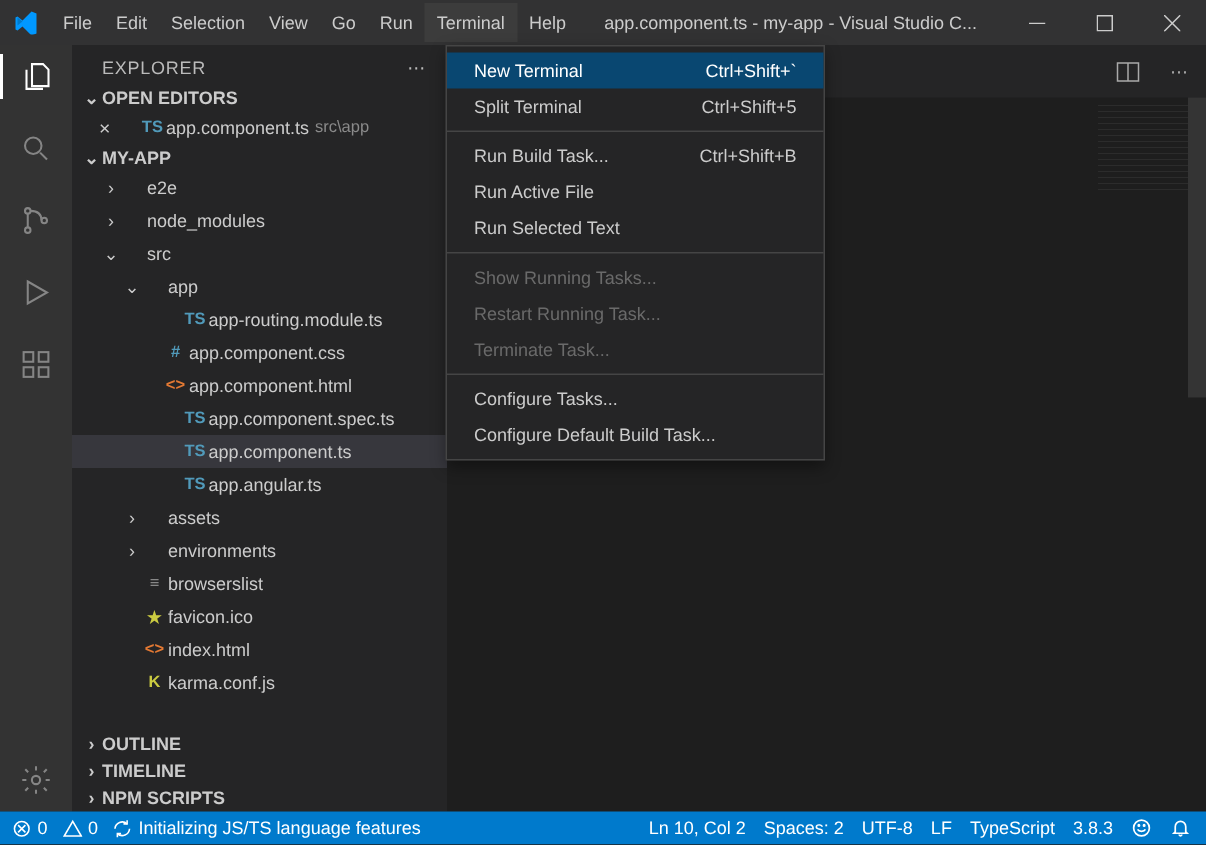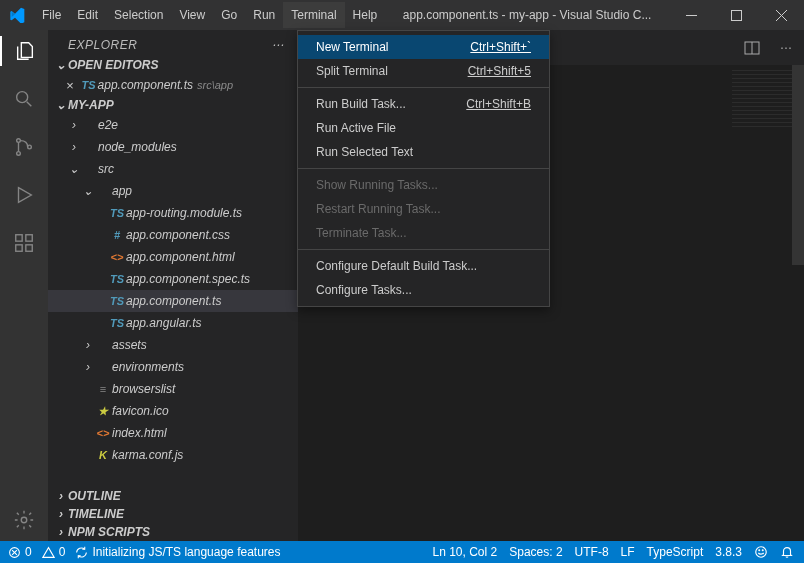--- a/index.html
+++ b/index.html
@@ -13,30 +13,30 @@
 .title-text { flex: 1; text-align: center; color: #ccc; font-size: 12px; overflow: hidden; white-space: nowrap; text-overflow: ellipsis; padding: 0 8px; }
 .window-controls { display: flex; }
 .window-btn { width: 45px; height: 30px; display: flex; justify-content: center; align-items: center; cursor: pointer; color: #ccc; }
 
 .main { display: flex; height: 511px; }
 .activity-bar { width: 48px; background: #333; display: flex; flex-direction: column; justify-content: space-between; padding: 6px 0; }
 .activity-top, .activity-bottom { display: flex; flex-direction: column; align-items: center; gap: 18px; }
 .activity-icon { width: 48px; height: 30px; display: flex; justify-content: center; align-items: center; color: #858585; cursor: pointer; }
 .activity-icon.active { color: #fff; border-left: 2px solid #fff; }
 
-.sidebar { width: 250px; background: #252526; display: flex; flex-direction: column; overflow: hidden; font-style: italic; }
+.sidebar { width: 250px; background: #252526; display: flex; flex-direction: column; overflow: hidden; }
 .sidebar-header { display: flex; justify-content: space-between; padding: 8px 14px 4px 20px; color: #bbb; font-size: 11px; letter-spacing: 0.5px; }
 .section-header { display: flex; align-items: center; padding: 2px 6px; color: #ccc; font-size: 11px; font-weight: bold; cursor: pointer; }
 .section-header .chev { width: 14px; display: inline-flex; justify-content: center; }
 .tree { flex: 1; overflow: auto; }
 .tree-item { display: flex; align-items: center; height: 22px; color: #ccc; cursor: pointer; }
 .tree-item.selected { background: #37373d; }
 .tree-item .chev { width: 12px; display: inline-flex; justify-content: center; color: #ccc; }
 .tree-item .icon { width: 18px; text-align: center; font-size: 11px; font-weight: bold; }
-.ts { color: #519aba; }
+.ts { color: #519aba; margin-left: 13px; }
 .css { color: #519aba; }
 .html { color: #e37933; }
 .html-idx { color: #e37933; }
 .js { color: #cbcb41; }
 .star { color: #cbcb41; }
 .settings { color: #888; }
 .muted-tail { color: #8a8a8a; margin-left: 4px; font-size: 11px; }
 .close-x { margin-right: 6px; color: #ccc; font-size: 13px; }
 
 .editor { flex: 1; background: #1e1e1e; position: relative; }
@@ -49,21 +49,21 @@
 .brace { color: #d4d4d4; }
 .minimap { position: absolute; right: 12px; top: 40px; width: 60px; height: 60px; background: linear-gradient(#3a3a3a 1px, transparent 1px) 0 0/100% 4px; opacity: 0.5; }
 .scroll-v { position:absolute; right:0; top:35px; bottom:0; width:12px; }
 .scroll-thumb { position:absolute; top:0; width:12px; height:200px; background:#4a4a4a; opacity:0.5; }
 
 .dropdown { position: absolute; top: 30px; left: 297px; width: 253px; background: #252526; border: 1px solid #454545; box-shadow: 0 4px 10px rgba(0,0,0,.4); z-index: 50; padding: 4px 0; }
 .dd-item { display: flex; justify-content: space-between; padding: 5px 18px; color: #ccc; cursor: pointer; }
 .dd-item.disabled { color: #6a6a6a; }
 .dd-item.highlight { background: #094771; color: #fff; }
 .dd-sep { height: 1px; background: #454545; margin: 4px 0; }
-.dd-item .short { color: inherit; text-decoration: underline; }
+.dd-item .short { color: inherit; }
 
 .status { position: absolute; bottom: 0; left: 0; right: 0; height: 22px; background: #007acc; color: #fff; display: flex; align-items: center; font-size: 12px; }
 .status-left { display: flex; align-items: center; gap: 10px; padding-left: 8px; flex:1; }
 .status-right { display: flex; align-items: flex-start; gap: 12px; padding-right: 10px; }
 .stat { display: flex; align-items: center; gap: 4px; cursor: pointer; }
 
 svg { display: block; }
 </style>
 </head>
 <body>
@@ -319,24 +319,24 @@
       <span>Show Running Tasks...</span>
     </div>
     <div class="dd-item disabled">
       <span>Restart Running Task...</span>
     </div>
     <div class="dd-item disabled">
       <span>Terminate Task...</span>
     </div>
     <div class="dd-sep"></div>
     <div class="dd-item">
+      <span>Configure Tasks...</span>
+    </div>
+    <div class="dd-item">
       <span>Configure Default Build Task...</span>
-    </div>
-    <div class="dd-item">
-      <span>Configure Tasks...</span>
     </div>
   </div>
 
 <div class="status">
   <div class="status-left">
     <div class="stat">
       <svg width="13" height="13" viewBox="0 0 16 16" fill="none" stroke="#fff" stroke-width="1.3">
           <circle cx="8" cy="8" r="6"></circle>
           <path d="M5 5l6 6M11 5l-6 6"></path>
         </svg>

